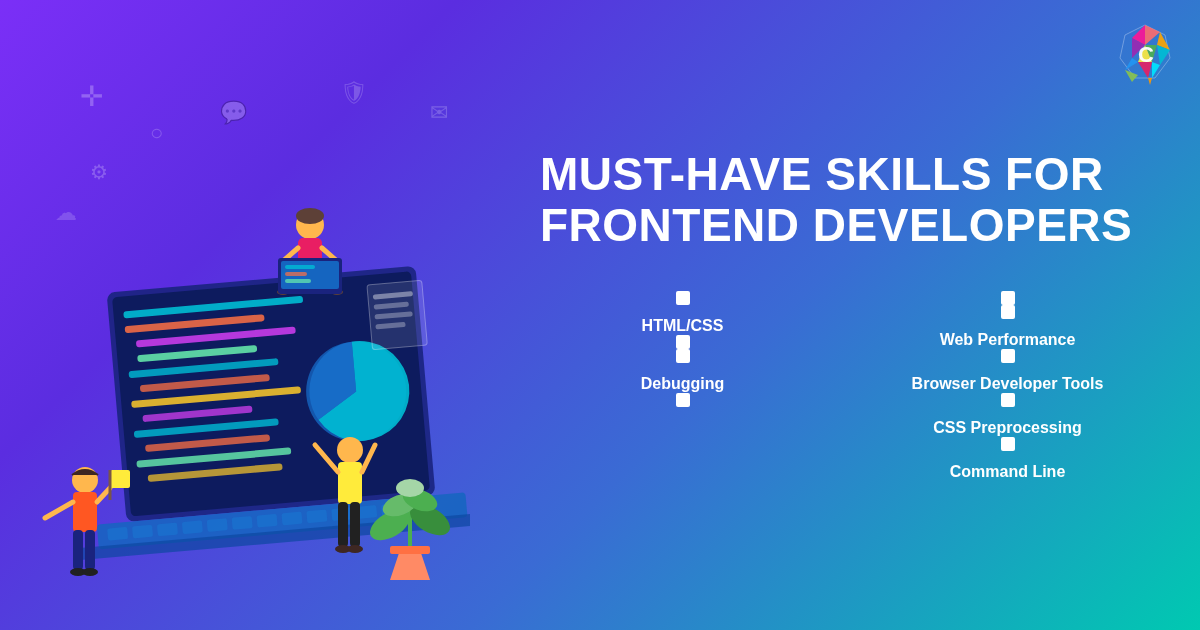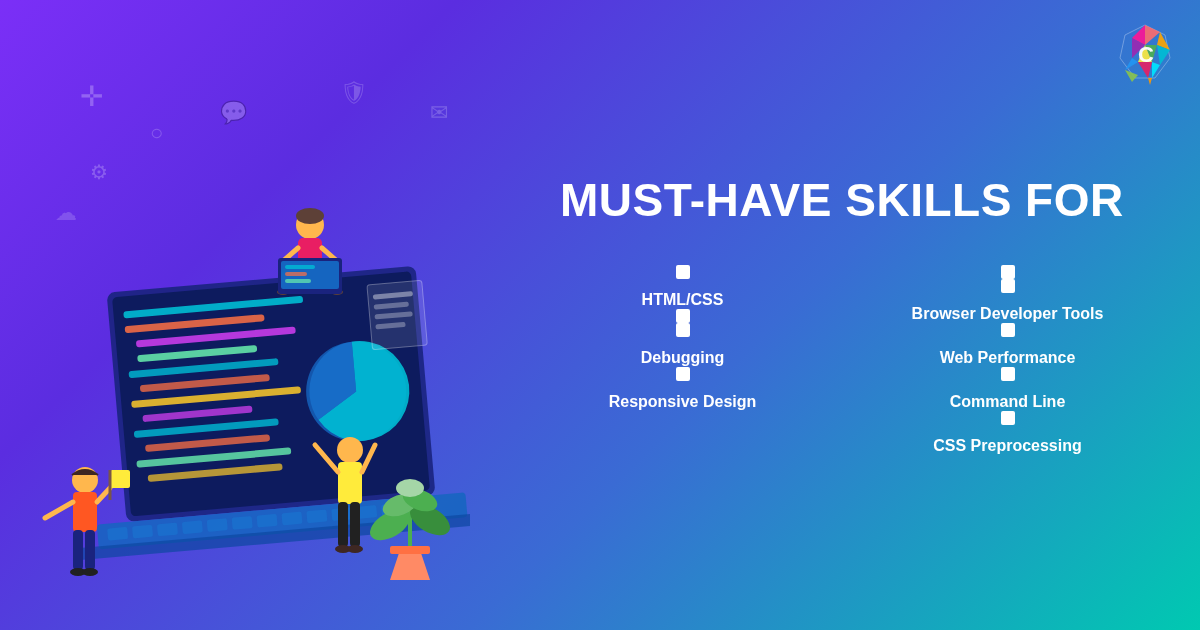--- a/index.html
+++ b/index.html
@@ -35,21 +35,20 @@
       color: white;
     }
 
     .main-title {
       font-size: 46px;
       font-weight: 900;
       line-height: 1.1;
       margin-bottom: 40px;
       text-transform: uppercase;
       letter-spacing: 0.5px;
-      margin-left: 20px;
     }
 
     .skills-grid {
       display: grid;
       grid-template-columns: 1fr 1fr;
       gap: 12px 40px;
     }
 
     .skill-item {
       display: flex;
@@ -224,61 +223,61 @@
 
         <ellipse cx="25" cy="18" rx="14" ry="9" fill="#a5d6a7"></ellipse>
       </g>
 
     </svg>
   </div>
 
   <div class="content-area">
     <h1 class="main-title">
       <span>MUST-HAVE SKILLS FOR</span><br>
+      <span>FRONTEND DEVELOPERS</span>
     </h1>
 
     <div class="skills-grid">
 
       <div id="skills-left">
           <div class="skill-item">
     <div class="skill-bullet"></div>
     <span>HTML/CSS</span>
   </div>
           <div class="skill-item">
     <div class="skill-bullet"></div>
   </div>
           <div class="skill-item">
     <div class="skill-bullet"></div>
     <span>Debugging</span>
   </div>
           <div class="skill-item">
     <div class="skill-bullet"></div>
-    <span>Responsive Design</span>
   </div>
         </div>
 
       <div id="skills-right">
           <div class="skill-item">
     <div class="skill-bullet"></div>
   </div>
           <div class="skill-item">
     <div class="skill-bullet"></div>
+    <span>Web Performance</span>
+  </div>
+          <div class="skill-item">
+    <div class="skill-bullet"></div>
     <span>Browser Developer Tools</span>
   </div>
           <div class="skill-item">
     <div class="skill-bullet"></div>
-    <span>Web Performance</span>
+    <span>CSS Preprocessing</span>
   </div>
           <div class="skill-item">
     <div class="skill-bullet"></div>
     <span>Command Line</span>
-  </div>
-          <div class="skill-item">
-    <div class="skill-bullet"></div>
-    <span>CSS Preprocessing</span>
   </div>
         </div>
     </div>
   </div>
 
   <div class="logo-area">
     <svg width="70" height="70" viewBox="0 0 70 70">
 
       <polygon points="35,5 55,15 60,38 45,58 25,58 10,38 15,15" fill="none" stroke="rgba(255,255,255,0.3)" stroke-width="1"></polygon>
       <polygon points="35,5 50,12 35,25" fill="#ff6b6b" opacity="0.9"></polygon>

